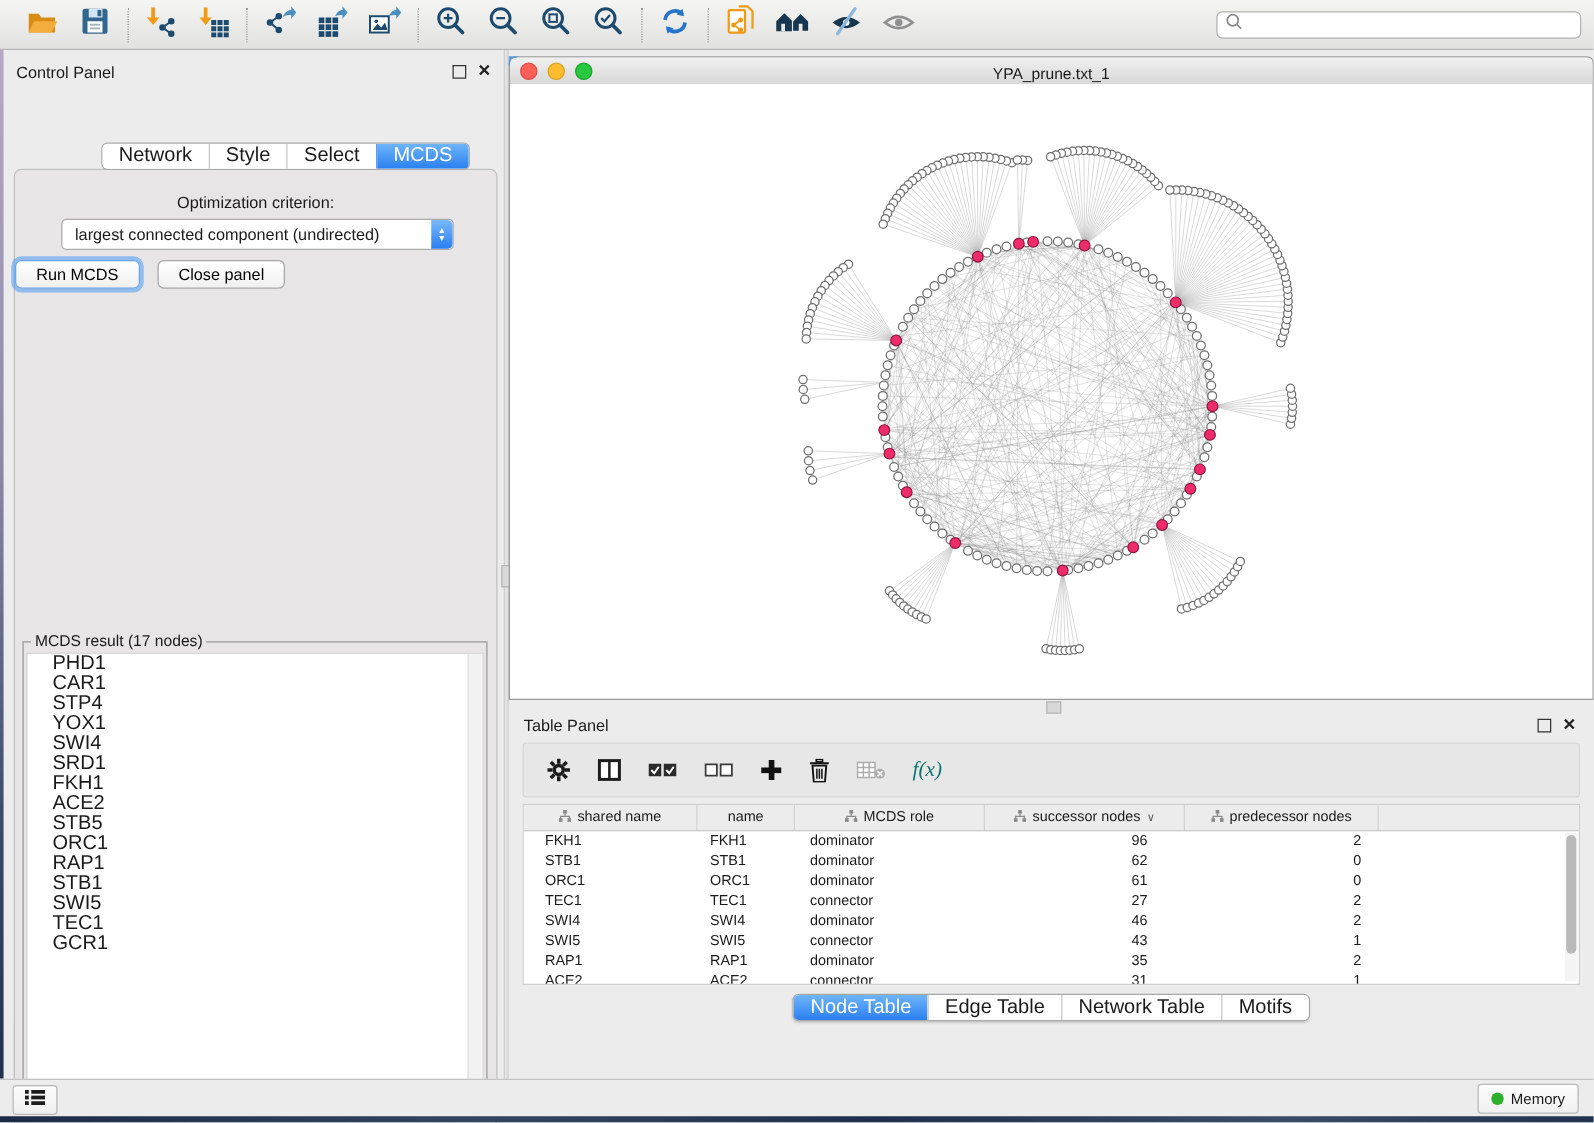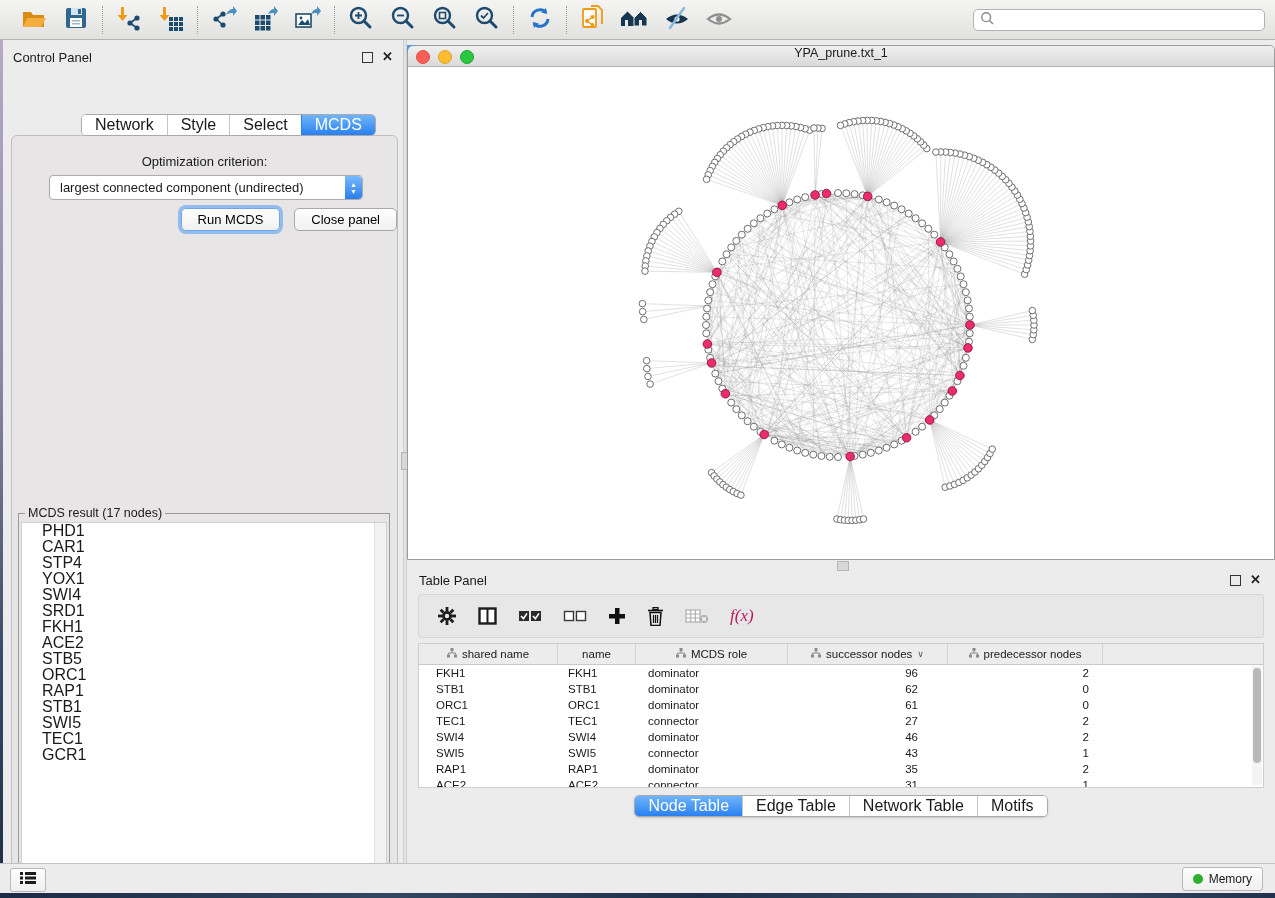--- a/index.html
+++ b/index.html
@@ -30,55 +30,55 @@
   .seg:first-child{border-left:none}
   .seg.sel{background:linear-gradient(#6fb5fc,#2a80f0);color:#fff;border-left-color:#2a80f0;}
   .cp-body{position:absolute;left:8px;top:95px;width:385px;height:765px;background:#e7e5e5;
     border:1px solid #c0bfbf;border-radius:6px;}
   .opt-label{text-align:center;margin-top:18px;font-size:13px;}
   .dropdown{position:absolute;left:37px;top:39px;width:312px;height:23px;background:#fff;
     border:1px solid #ababab;border-radius:4px;display:flex;align-items:center;font-size:13px;}
   .dropdown .dd-text{flex:1;padding-left:10px;white-space:nowrap;}
   .dd-stepper{width:17px;height:23px;border-radius:0 4px 4px 0;background:linear-gradient(#79bafc,#2a7ef0);
     color:#fff;font-size:7px;line-height:7px;display:flex;flex-direction:column;align-items:center;justify-content:center;}
-  .btn-row{position:absolute;left:0;top:72px;width:100%;display:flex;justify-content:flex-end;gap:14px;}
+  .btn-row{position:absolute;left:0;top:72px;width:100%;display:flex;justify-content:flex-start;gap:14px;}
   .mac-btn{background:linear-gradient(#ffffff,#f0f0f0);border:1px solid #a9a9a9;border-radius:5px;
     font-size:13px;padding:3px 16px;font-family:inherit;}
   .mac-btn.focus{box-shadow:0 0 0 3px rgba(77,155,245,.55);border-color:#6ea7e8;}
   .result-box{position:absolute;left:6px;top:370px;width:370px;height:368px;border:1px solid #9a9a9a;
     margin:0;padding:0;background:#e7e5e5;}
   .result-box legend{font-size:12.5px;margin-left:6px;padding:0 3px;}
   .result-list{position:absolute;left:2px;top:2px;right:2px;bottom:2px;background:#fff;
     border:1px solid #cfcfcf;overflow:hidden;}
   .mcds-item{font-size:16px;line-height:16px;padding-left:20px;}
   .result-scroll{position:absolute;right:0;top:0;bottom:0;width:11px;background:#f2f2f2;border-left:1px solid #e0e0e0;}
   
   .v-split{position:absolute;left:403px;top:40px;width:4px;height:823px;background:#e3e3e3;border-left:1px solid #cfcfcf;border-right:1px solid #cfcfcf;box-sizing:border-box;}
   .v-handle{position:absolute;left:-3px;top:412px;width:9px;height:16px;background:#d8d8d8;border:1px solid #b5b5b5;}
   .h-handle{position:absolute;left:430px;top:-2px;width:10px;height:8px;background:#d8d8d8;border:1px solid #b5b5b5;}
   
   .net-window{position:absolute;left:407px;top:45px;width:868px;height:515px;
     border:1px solid #9c9c9c;border-radius:5px 5px 0 0;background:#fff;box-sizing:border-box;}
   .net-titlebar{height:20px;background:linear-gradient(#f0f0f0,#d9d9d9);border-bottom:1px solid #b3b3b3;
-    border-radius:5px 5px 0 0;position:relative;display:flex;align-items:flex-start;justify-content:center;
+    border-radius:5px 5px 0 0;position:relative;display:flex;align-items:flex-end;justify-content:center;
     font-size:12.5px;}
   .lights{position:absolute;left:8px;top:4px;display:flex;gap:8px;}
   .light{width:12px;height:12px;border-radius:50%;}
   .light.r{background:#ff5f57;border:.5px solid #dd4f46}
   .light.y{background:#febc2e;border:.5px solid #dda520}
   .light.g{background:#28c840;border:.5px solid #1fa32f}
   .net-corner{position:absolute;left:-1px;top:-1px;width:0;height:0;
     border-top:8px solid #5b9bd5;border-right:8px solid transparent;}
   #net-svg{display:block;width:866px;height:493px;}
   
   .table-panel{position:absolute;left:407px;top:563px;width:868px;height:297px;background:#ececec;}
   .tp-toolbar{position:absolute;left:11px;top:31px;right:11px;height:44px;background:#e7e7e7;
     border:1px solid #d6d6d6;border-radius:3px;display:flex;align-items:center;gap:21px;padding-left:18px;box-sizing:border-box;}
   .tp-icon{display:flex;align-items:center;justify-content:center;}
-  .fx{font-family:"Liberation Serif",serif;font-style:italic;font-size:17px;color:#be185d;}
+  .fx{font-family:"Liberation Serif",serif;font-style:italic;font-size:17px;color:#0f766e;}
   .nt-wrap{position:absolute;left:11px;top:80px;right:11px;bottom:72px;background:#fff;border:1px solid #cfcfcf;overflow:hidden;}
   .nt-head{display:flex;height:20px;background:#ececec;border-bottom:1px solid #c9c9c9;}
   .nt-hcell{display:flex;align-items:center;justify-content:center;gap:5px;font-size:11.5px;
     border-right:1px solid #d2d2d2;box-sizing:border-box;height:20px;}
   .sort-arrow{font-size:9px;color:#555;}
   .nt-row{display:flex;height:16px;}
   .nt-cell{font-size:11.5px;line-height:16px;box-sizing:border-box;white-space:nowrap;overflow:hidden;}
   .nt-scroll{position:absolute;right:1px;top:22px;bottom:2px;width:10px;background:#f4f4f4;}
   .nt-thumb{position:absolute;left:1px;top:2px;width:8px;height:95px;background:#b9b9b9;border-radius:4px;}
   .tp-tabs{position:absolute;left:0;right:0;bottom:43px;display:flex;justify-content:center;}

